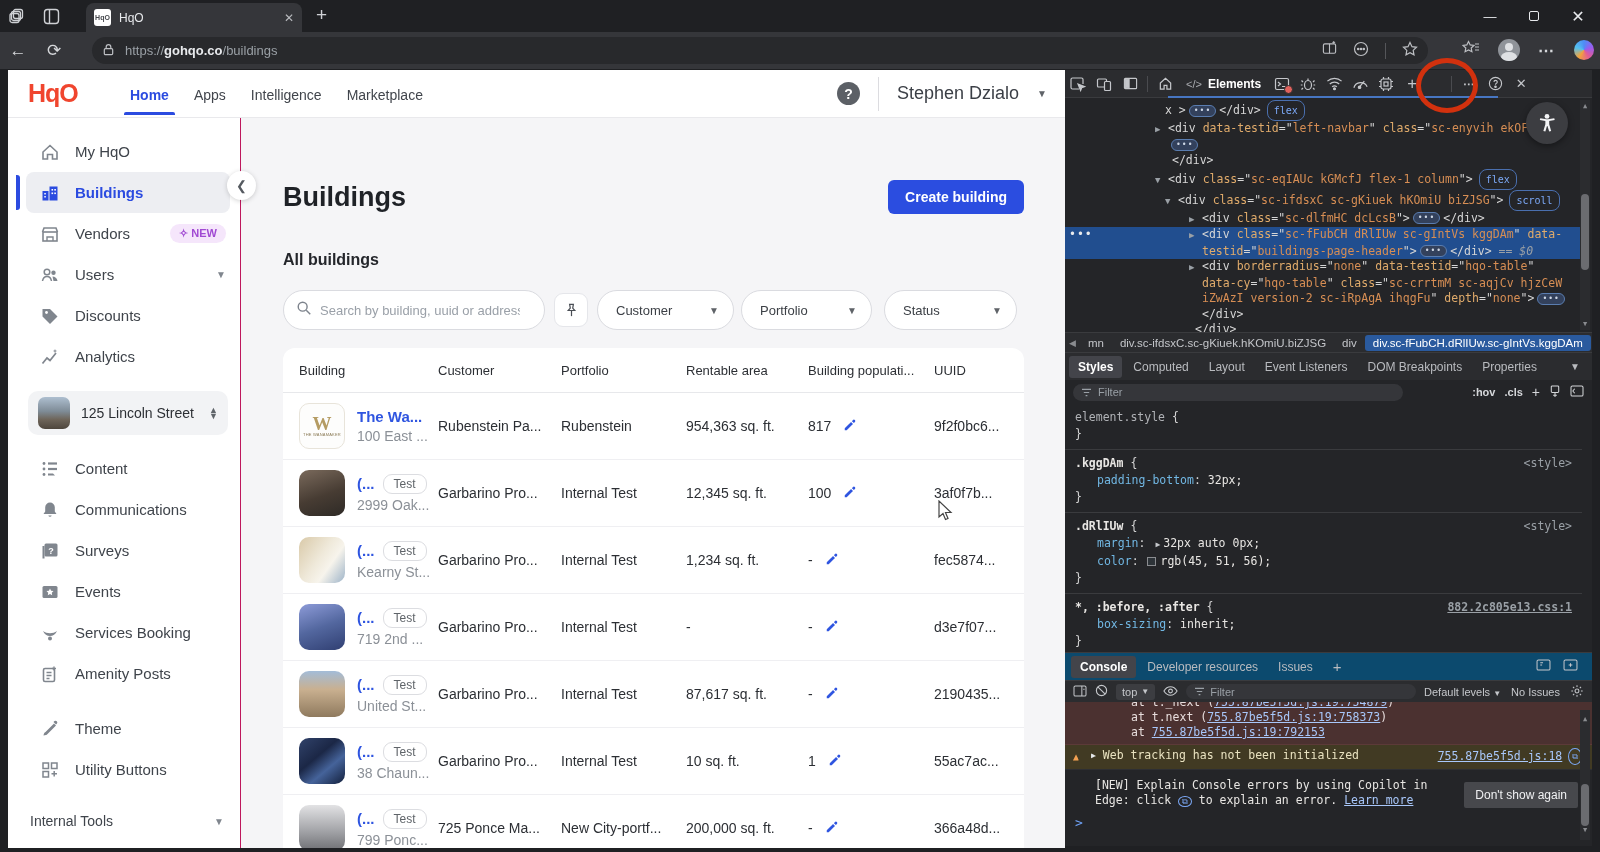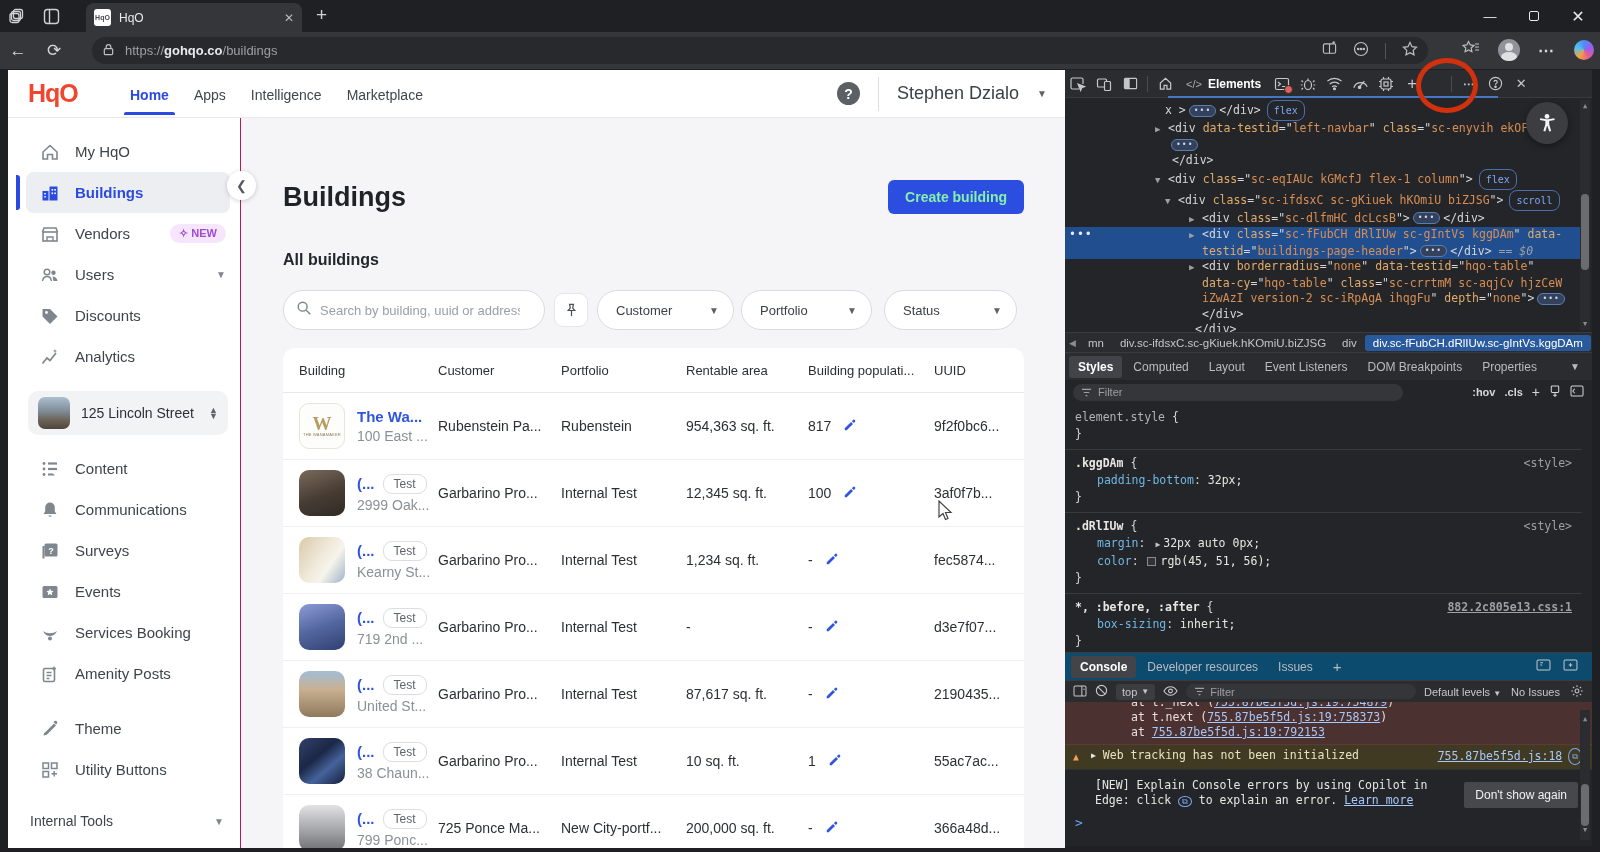--- a/index.html
+++ b/index.html
@@ -76,21 +76,21 @@
   .side-footer { position:absolute; bottom:10px; left:0; width:100%; height:34px; display:flex; align-items:center;
     padding:0 16px 0 22px; font-size:14px; color:#3f444b; }
   .collapse-btn { position:absolute; left:219px; top:101px; width:29px; height:29px; background:#fff; border-radius:50%;
     box-shadow:0 1px 5px rgba(0,0,0,.18); display:flex; align-items:center; justify-content:center;
     color:#555a60; font-size:13px; z-index:8; }
 
   
   .main { position:absolute; left:233px; top:48px; width:824px; height:730px; padding:0 41px 0 42px; }
   .title-row { display:flex; align-items:center; margin-top:62px; }
   .page-title { font-size:27px; font-weight:bold; color:#1f2227; }
-  .create-btn { margin-left:auto; background:#2b4de0; color:#86efac; font-size:14px; font-weight:bold;
+  .create-btn { margin-left:auto; background:#2b4de0; color:#ffffff; font-size:14px; font-weight:bold;
     padding:9px 17px; border-radius:6px; border:none; }
   .section-title { margin-top:37px; font-size:16px; font-weight:bold; color:#24262b; }
   .filter-row { display:flex; align-items:center; margin-top:21px; height:40px; }
   .searchbox { width:262px; height:40px; background:#fff; border:1px solid #dadbe0; border-radius:20px;
     display:flex; align-items:center; padding:0 12px; gap:8px; }
   .searchbox input { border:none; outline:none; font-size:13px; color:#3c4046; width:200px; background:transparent;
     font-family:"Liberation Sans",sans-serif; }
   .searchbox input::placeholder { color:#9aa0a8; }
   .pin-btn { width:34px; height:34px; margin-left:9px; background:#fff; border:1px solid #e5e6ea; border-radius:9px;
     display:flex; align-items:center; justify-content:center; color:#4a4e55; }

